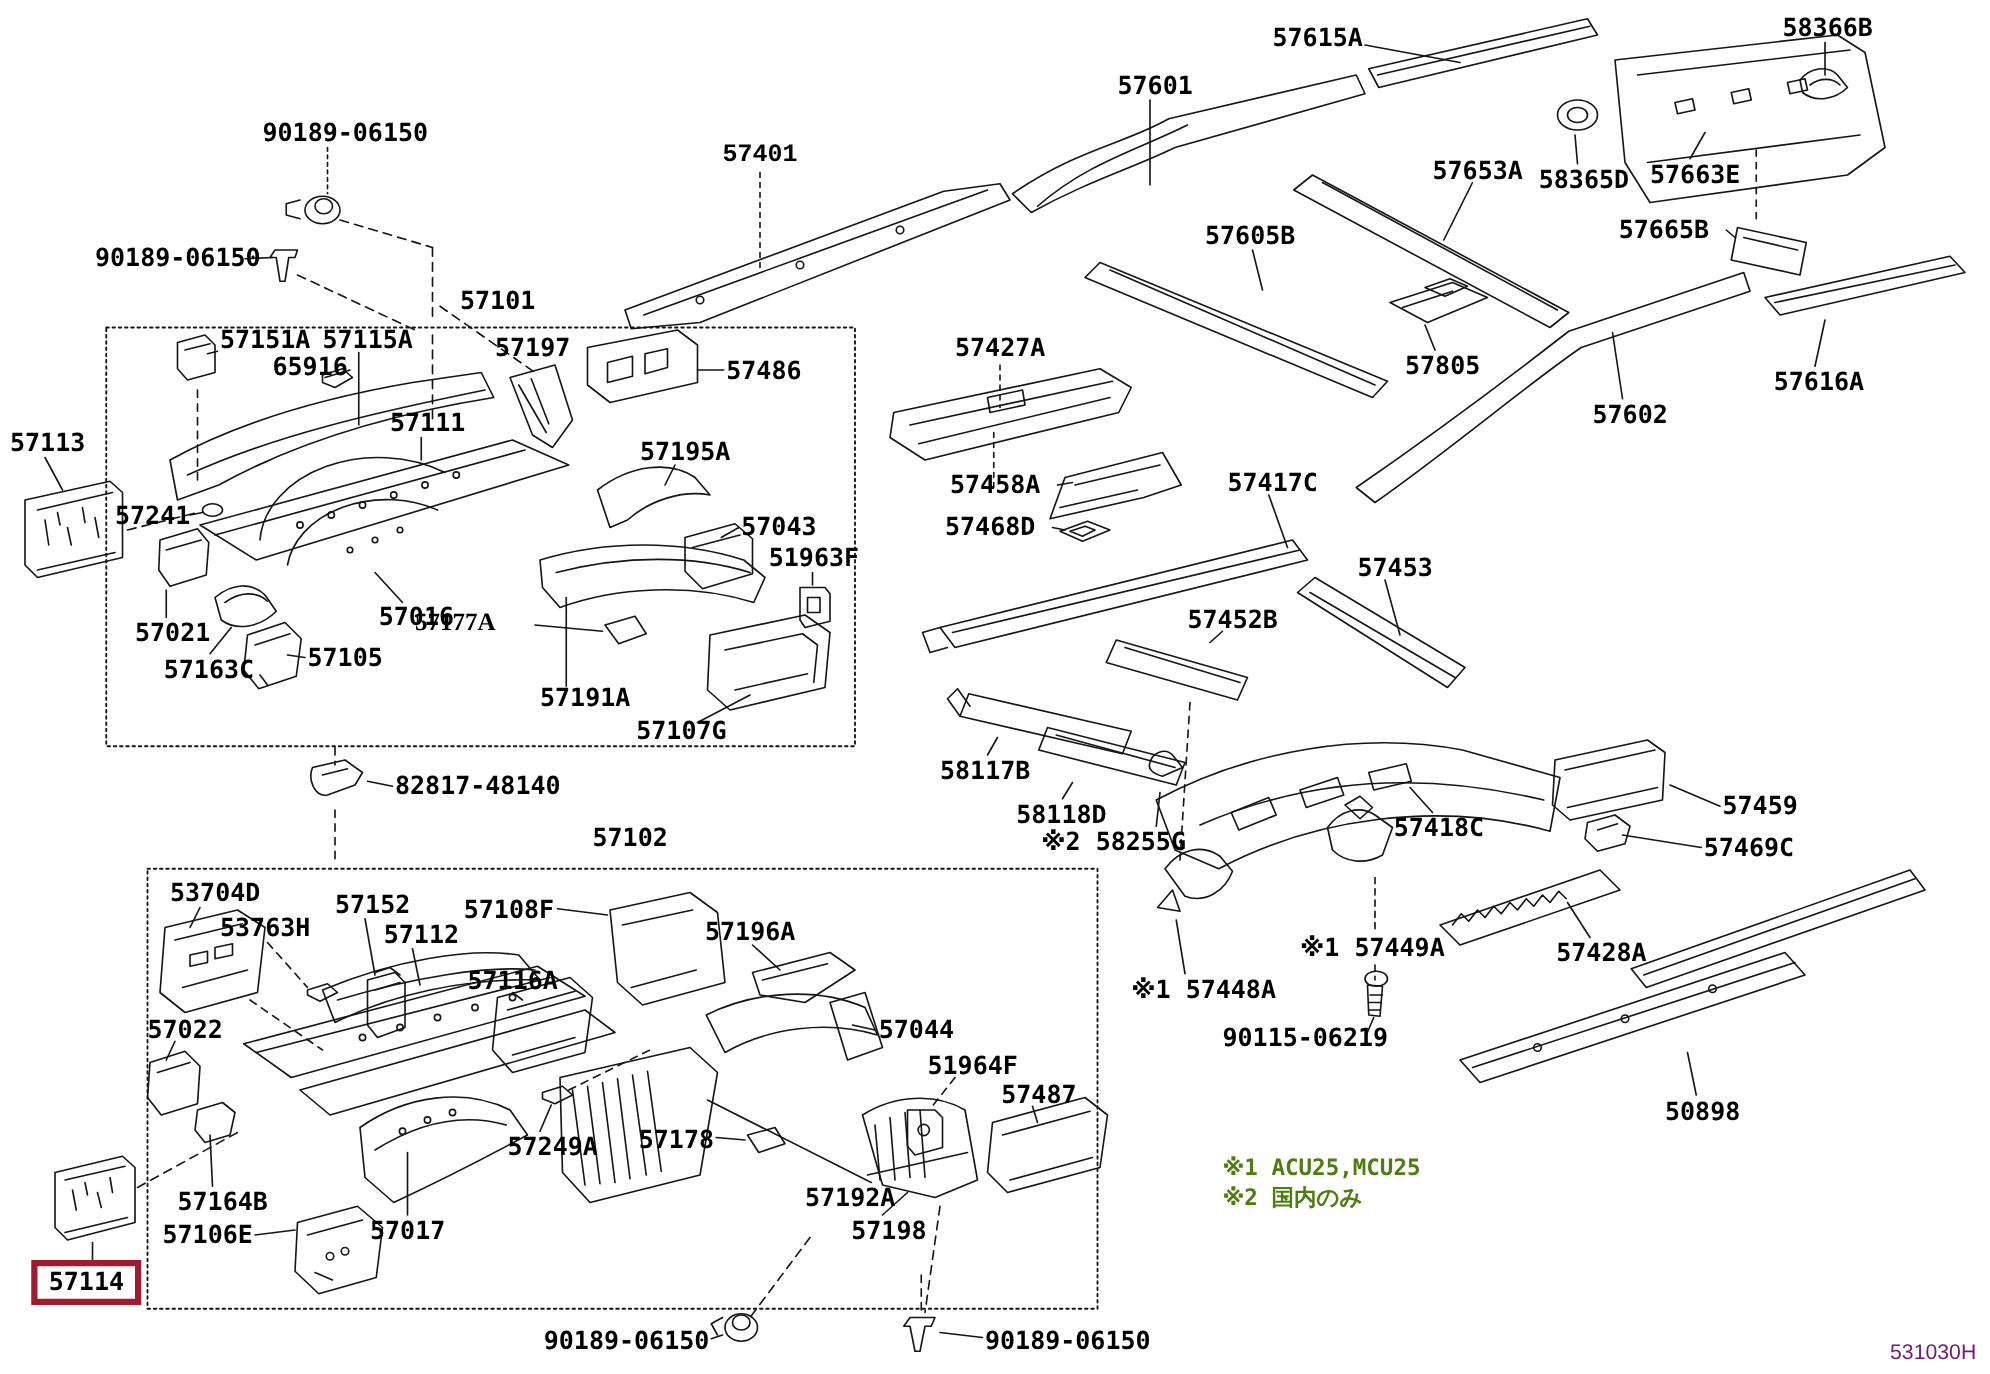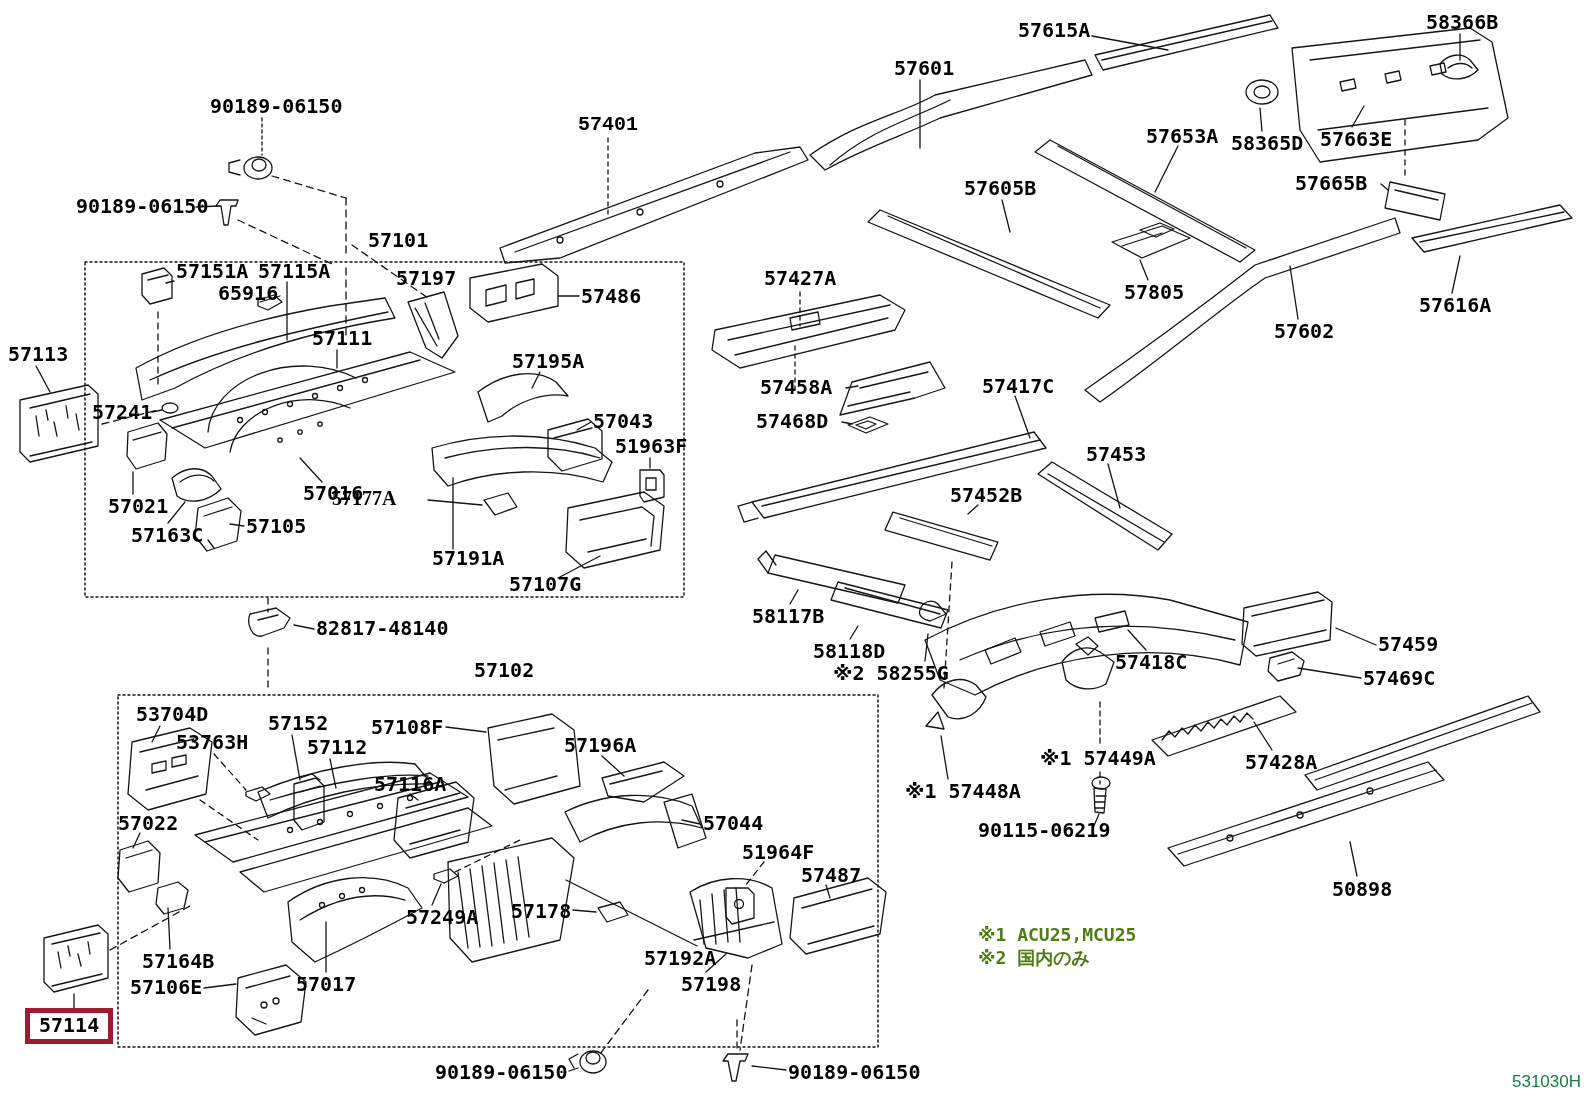--- a/index.html
+++ b/index.html
@@ -6,21 +6,21 @@
   .canvas{position:relative;width:1592px;height:1099px;background:#fff;overflow:hidden;
           font-family:"DejaVu Sans Mono","DejaVu Sans",monospace;}
   .canvas svg{position:absolute;left:0;top:0;}
   #labels{position:absolute;left:0;top:0;width:100%;height:100%;}
   .plabel{position:absolute;font:bold 20px "DejaVu Sans Mono","DejaVu Sans",monospace;
           color:#000;white-space:pre;line-height:1.05;letter-spacing:0px;}
   .plabel.hl{border:5px solid #9d1c30;padding:2px 9px 3px 9px;}
   .note{position:absolute;font:bold 18px "DejaVu Sans Mono","DejaVu Sans",sans-serif;
         color:#4d7c0f;white-space:pre;}
   .doc-code{position:absolute;left:1512px;top:1072px;
-            font:17px "Liberation Sans","DejaVu Sans",sans-serif;color:#15803d;}
+            font:17px "Liberation Sans","DejaVu Sans",sans-serif;color:#701a75;}
 </style>
 </head>
 <body>
 
 <div class="canvas">
 
 <svg width="1592" height="1099" viewBox="0 0 1592 1099" stroke="#151515" stroke-width="1.3" fill="none" stroke-linejoin="round" stroke-linecap="round">
 
   <rect x="85" y="262" width="599" height="335" stroke-dasharray="2 3" stroke-width="1.5"></rect>
   <rect x="118" y="695" width="760" height="352" stroke-dasharray="2 3" stroke-width="1.5"></rect>

